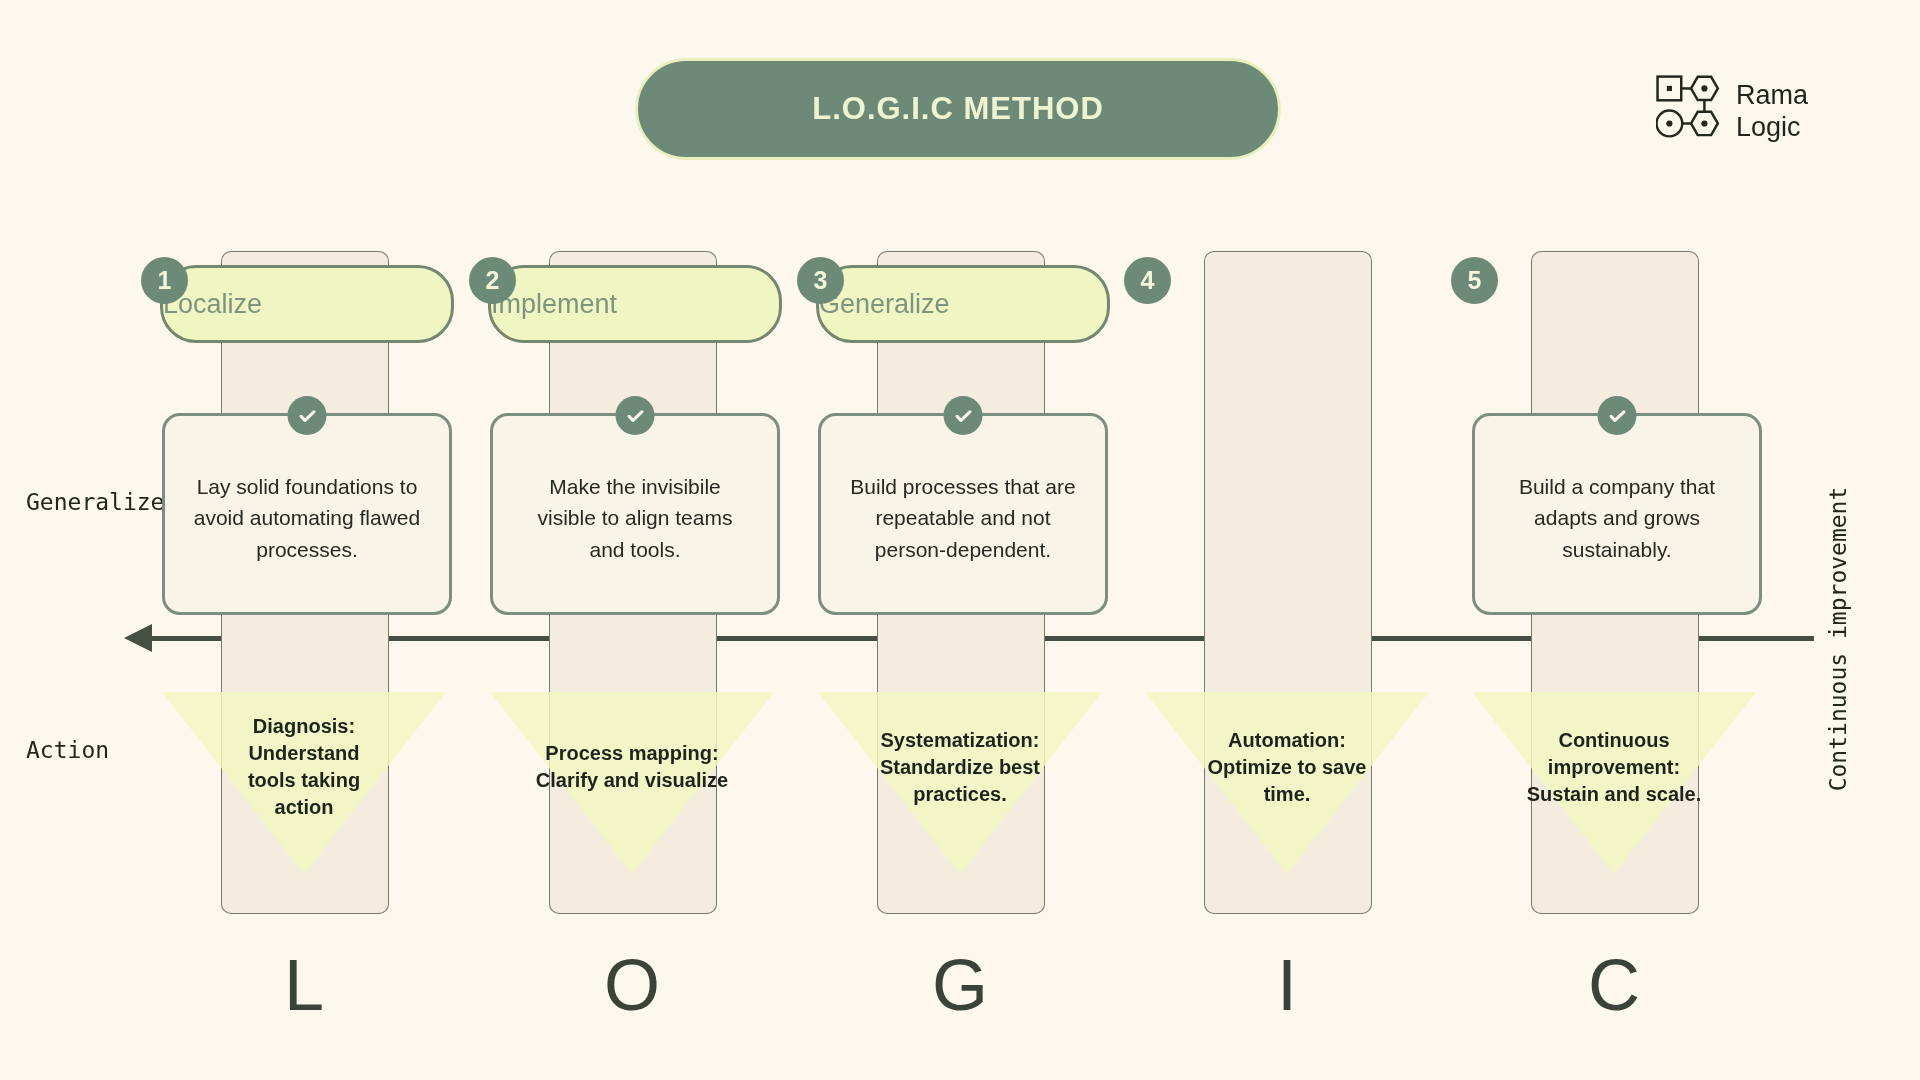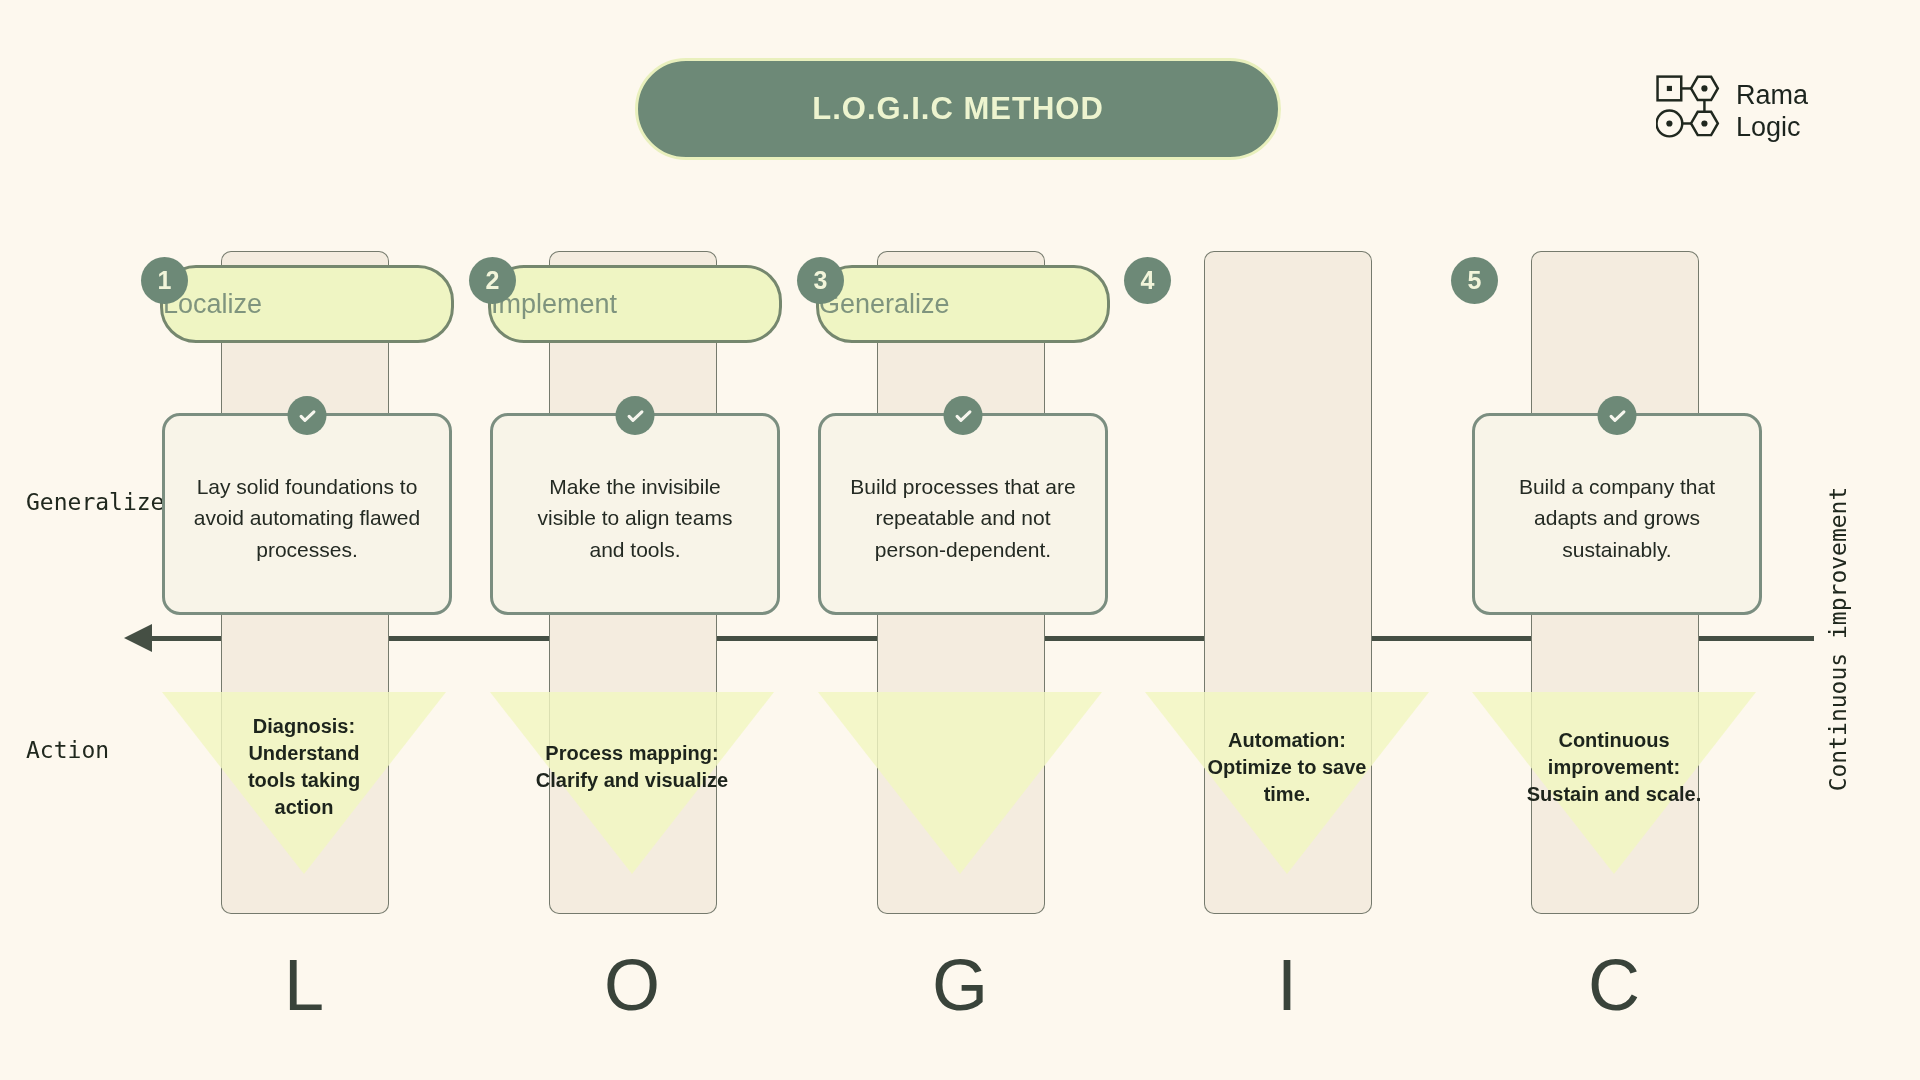--- a/index.html
+++ b/index.html
@@ -154,20 +154,23 @@
     <div class="card">
       <div class="check">
         <svg width="22" height="22" viewBox="0 0 24 24">
             <path d="M5 12.5l4.2 4.2L19 7.5" stroke="#f6f6ee" stroke-width="3.4" fill="none" stroke-linecap="round" stroke-linejoin="round"></path>
           </svg>
       </div>
       <div class="card-text">Build processes that are
 repeatable and not
 person-dependent.</div>
     </div>
+    <div class="action-text">Systematization:
+Standardize best
+practices.</div>
     <div class="big-letter">G</div>
   </div>
 
   <div class="column" style="left:1122px">
     <div class="col-bg"></div>
     <div class="triangle"></div>
     <div class="badge">4</div>
     <div class="action-text">Automation:
 Optimize to save
 time.</div>

